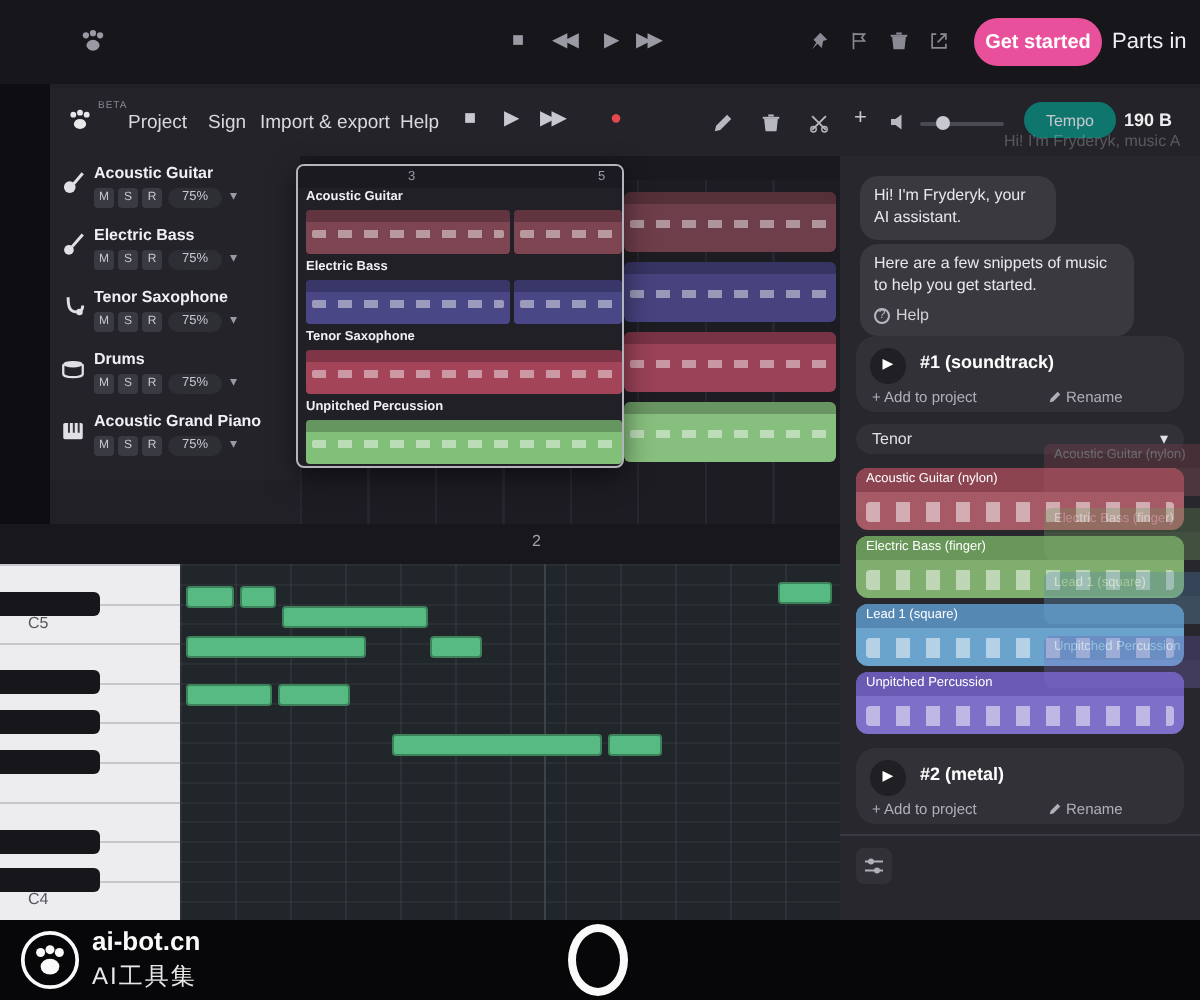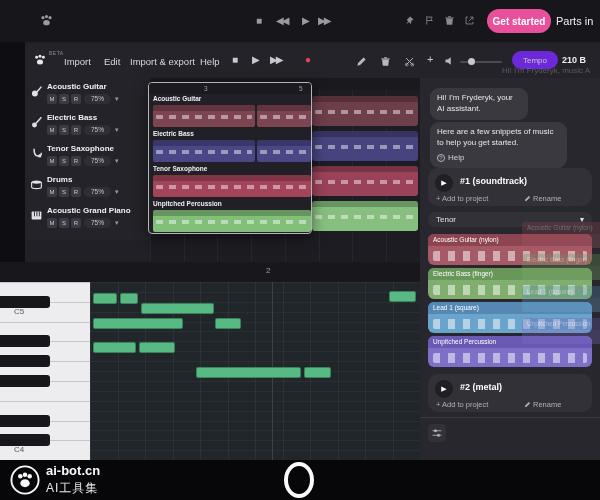--- a/index.html
+++ b/index.html
@@ -17,21 +17,21 @@
 
   
   #appbg{left:25px;top:42px;width:575px;height:418px;background:#202026;z-index:1}
   #menubar{left:25px;top:44px;width:575px;height:34px;background:#232329;z-index:3}
   .menu-item{color:#d8d8de;font-size:9.5px}
   .beta{color:#8a8a94;font-size:5px;letter-spacing:.5px}
   .transport{color:#c8c8d0;font-size:10px;line-height:10px}
   .rec{color:#e5484d;font-size:10px;line-height:10px}
   .slider-track{width:42px;height:2px;background:#4a4a52;border-radius:1px}
   .slider-knob{width:7px;height:7px;border-radius:50%;background:#c8c8d0}
-  .tempo-pill{width:46px;height:18px;background:#6d28d9;border-radius:9px;color:#c8c8d0;font-size:8px;
+  .tempo-pill{width:46px;height:18px;background:#0f766e;border-radius:9px;color:#c8c8d0;font-size:8px;
     display:flex;align-items:center;justify-content:center}
   .tempo-val{color:#eee;font-size:9px;font-weight:bold}
   .ghost-txt{color:#cfcfd6;font-size:8px;opacity:.4;white-space:nowrap}
 
   
   #trackpanel{left:25px;top:78px;width:125px;height:162px;background:#232329;z-index:3}
   .track{position:absolute;left:0;width:125px;height:30px}
   .t-name{position:absolute;left:22px;top:2px;font-size:8px;font-weight:bold;color:#f0f0f4;white-space:nowrap}
   .t-ico{position:absolute;left:5px;top:5px}
   .tbtn{position:absolute;top:14px;width:10px;height:10px;background:#3a3a42;border-radius:2px;color:#c8c8d0;
@@ -158,22 +158,22 @@
   <div id="menubar" class="abs">
     <span class="abs" style="left:7px;top:8px">
       <svg viewBox="0 0 24 24" width="16" height="16">
           <circle cx="7" cy="8" r="2.2" fill="#e8e8ea"></circle>
           <circle cx="12" cy="6.5" r="2.2" fill="#e8e8ea"></circle>
           <circle cx="17" cy="8" r="2.2" fill="#e8e8ea"></circle>
           <ellipse cx="12" cy="15" rx="4.6" ry="3.8" fill="#e8e8ea"></ellipse>
         </svg>
     </span>
     <span class="abs beta" style="left:24px;top:6px">BETA</span>
-    <span class="abs menu-item" style="left:39px;top:12px">Import</span>
-    <span class="abs menu-item" style="left:79px;top:12px">Edit</span>
+    <span class="abs menu-item" style="left:39px;top:12px">Project</span>
+    <span class="abs menu-item" style="left:79px;top:12px">Sign</span>
     <span class="abs menu-item" style="left:105px;top:12px">Import &amp; export</span>
     <span class="abs menu-item" style="left:175px;top:12px">Help</span>
 
     <span class="abs transport" style="left:207px;top:11px">■</span>
     <span class="abs transport" style="left:227px;top:11px">▶</span>
     <span class="abs transport" style="left:245px;top:11px;letter-spacing:-2px">▶▶</span>
     <span class="abs rec" style="left:280px;top:11px">●</span>
 
     <span class="abs" style="left:331px;top:12px">
       <svg viewBox="0 0 16 16" width="11" height="11">
@@ -198,21 +198,21 @@
 
     <span class="abs" style="left:419px;top:11px">
       <svg viewBox="0 0 16 16" width="12" height="12">
           <path d="M2 6h3l4-3v10L5 10H2z" fill="#b8b8c0"></path>
         </svg>
     </span>
     <span class="abs slider-track" style="left:435px;top:17px"></span>
     <span class="abs slider-knob" style="left:443px;top:14px"></span>
 
     <span class="abs tempo-pill" style="left:487px;top:7px">Tempo</span>
-    <span class="abs tempo-val" style="left:537px;top:11px">210 B</span>
+    <span class="abs tempo-val" style="left:537px;top:11px">190 B</span>
   </div>
 
   <span class="abs ghost-txt ghost" style="left:502px;top:66px">Hi! I'm Fryderyk, music A</span>
 
   <div id="trackpanel" class="abs">
 
     <div class="track" style="top:2px">
       <span class="t-ico">
         <svg viewBox="0 0 16 16" width="13" height="13">
             <circle cx="6" cy="10.5" r="3.6" fill="#e0e0e6"></circle>

